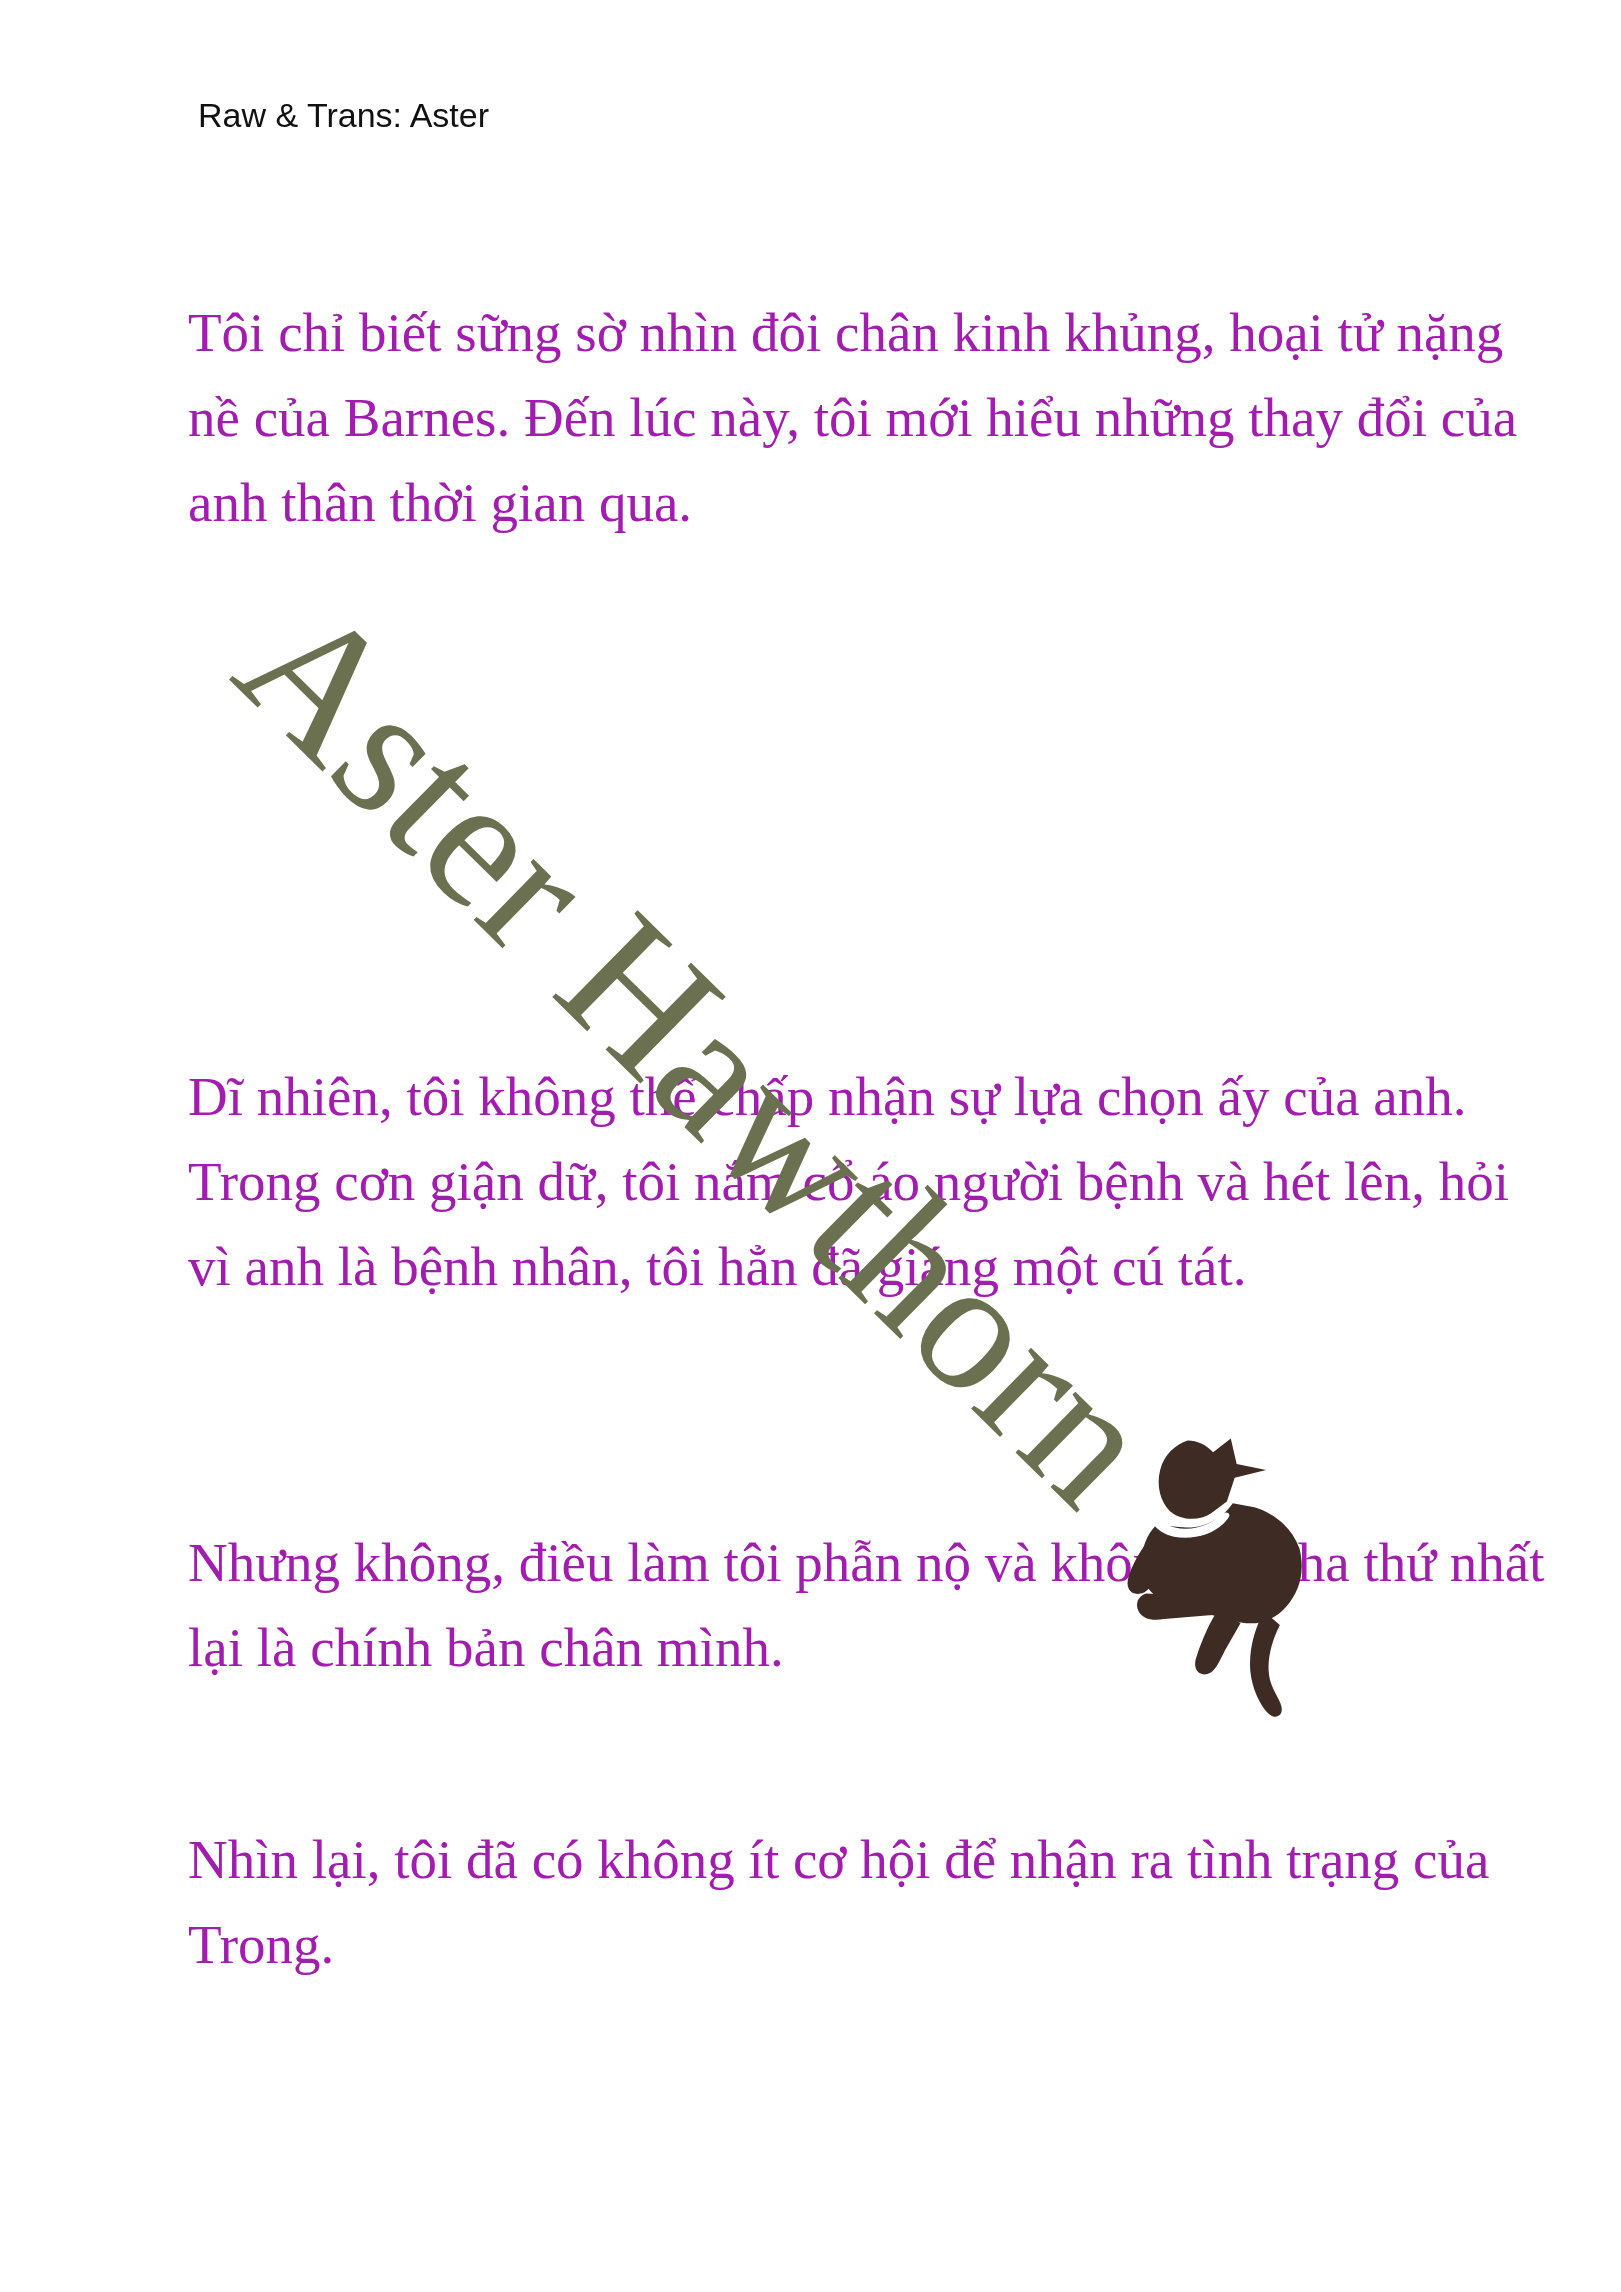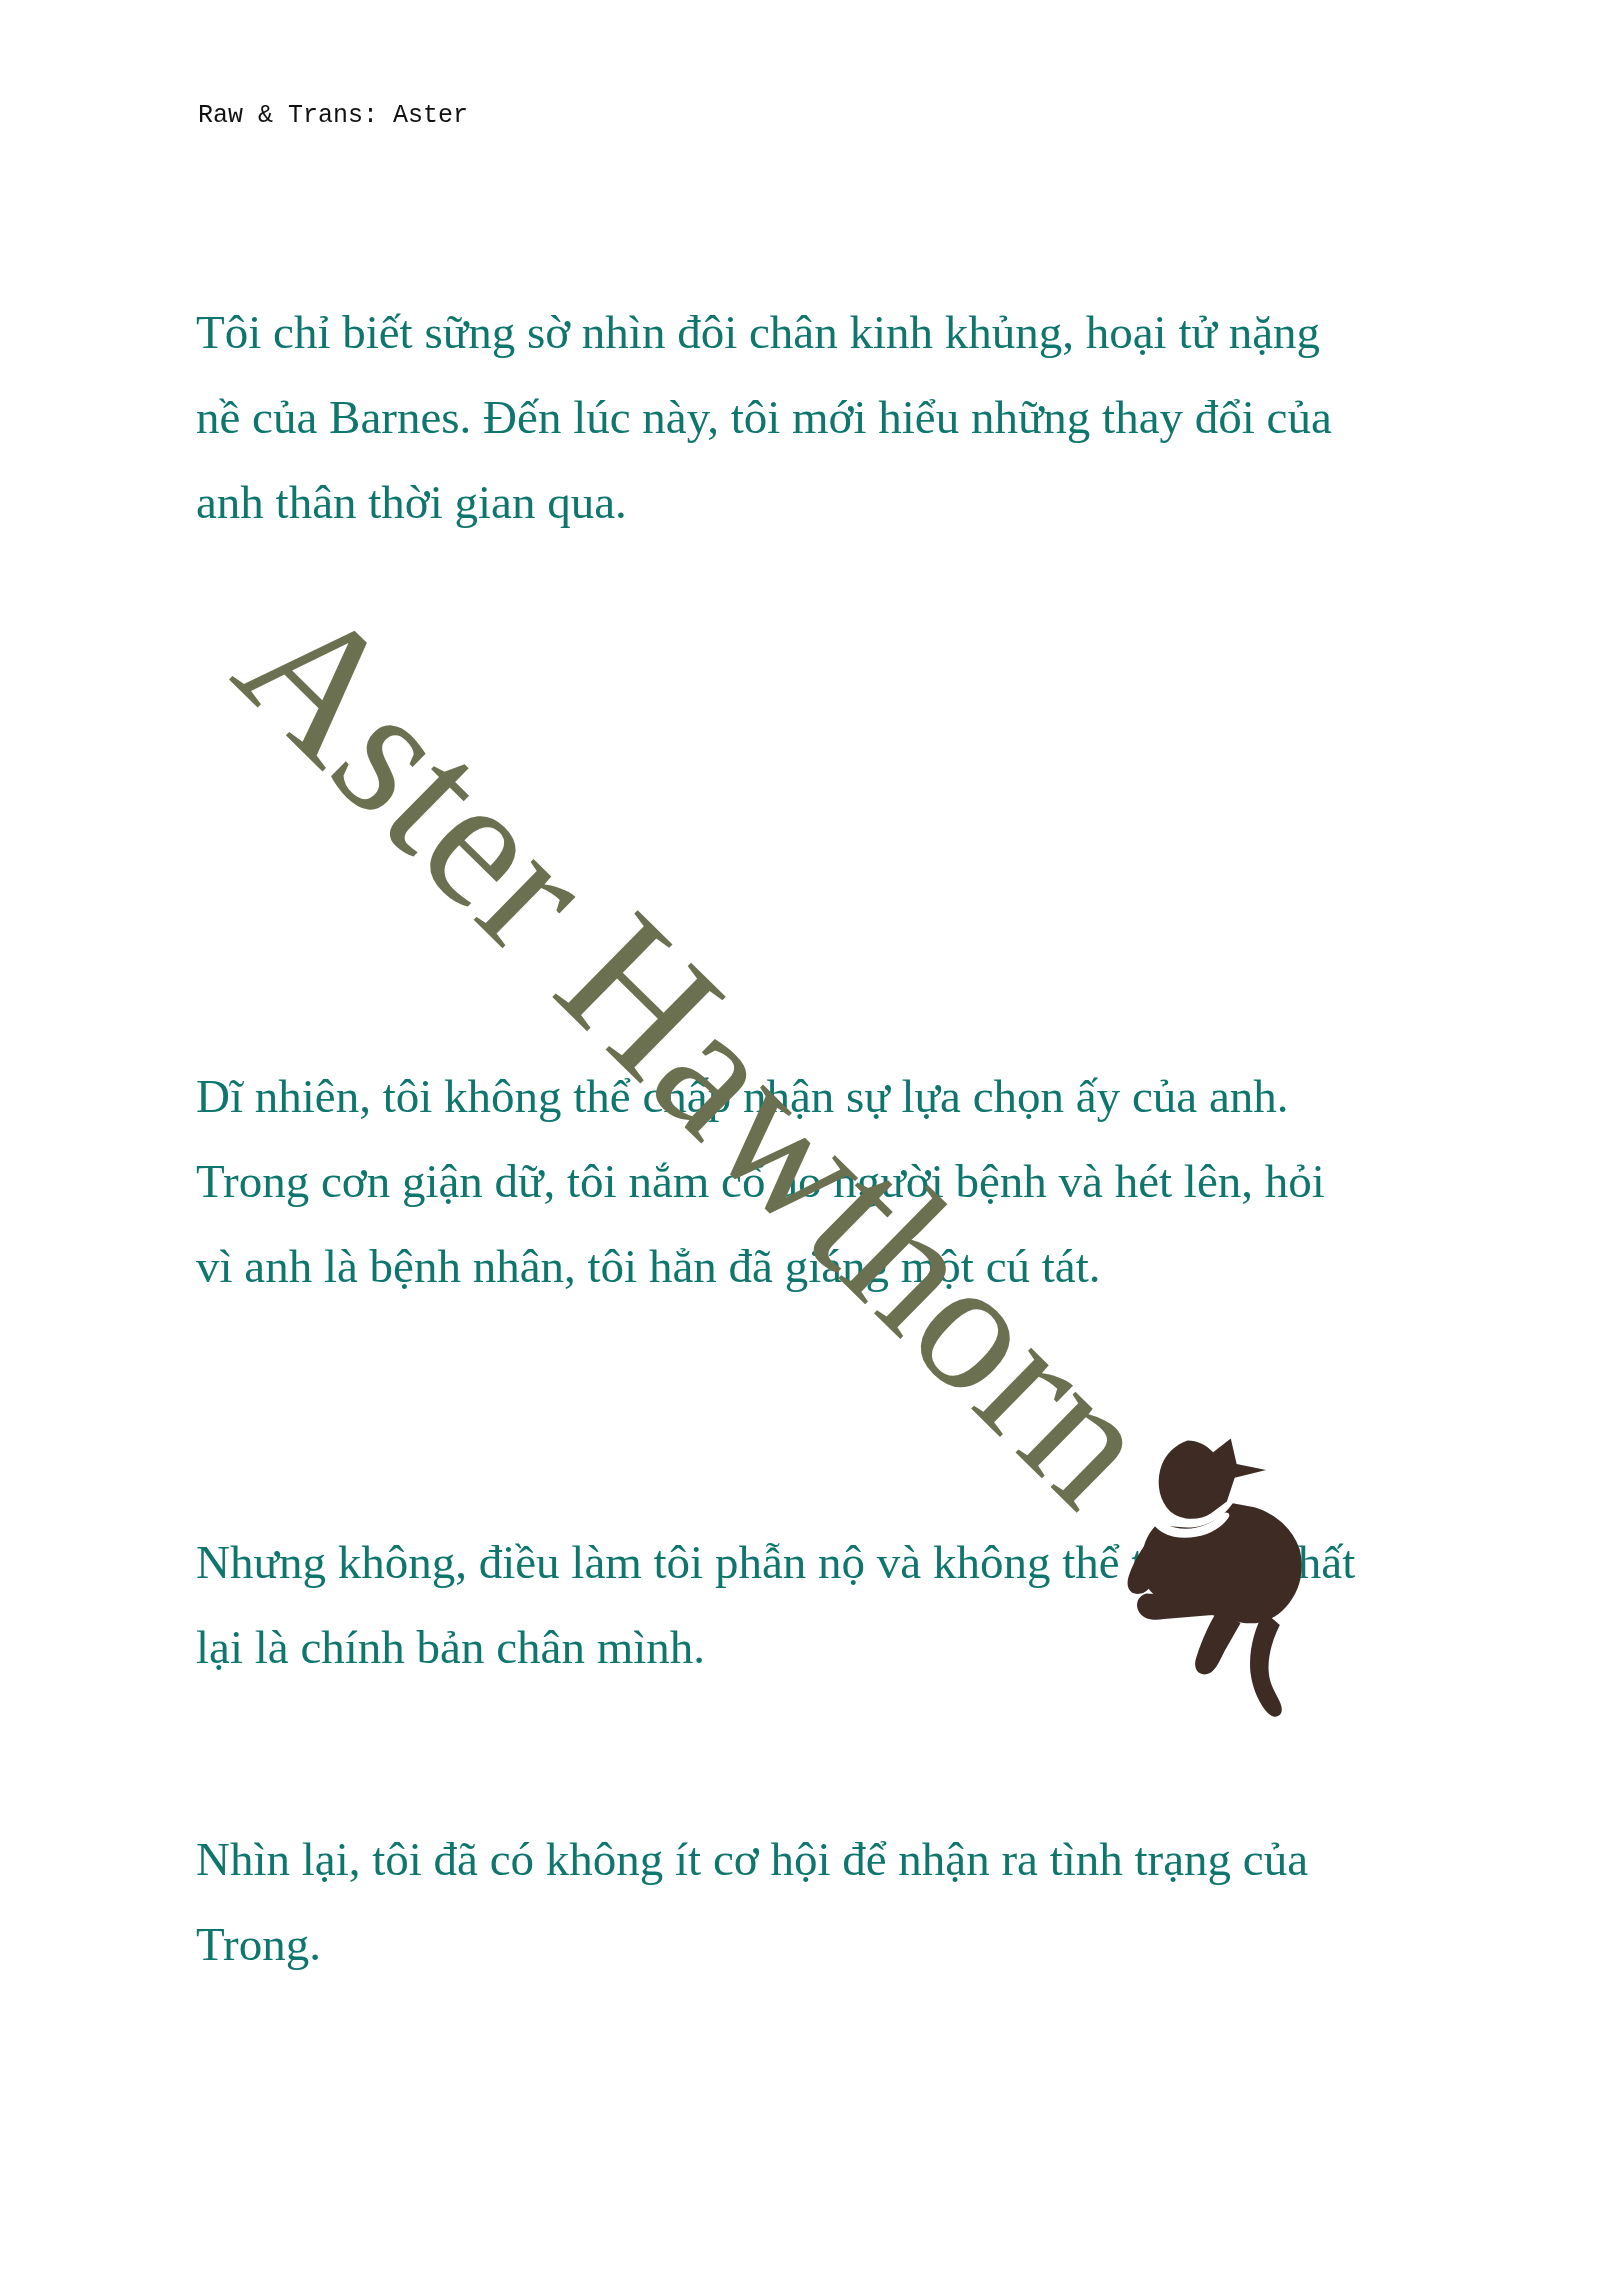--- a/index.html
+++ b/index.html
@@ -17,35 +17,35 @@
     position: absolute;
     left: 0; top: 0;
     width: 1621px;
     height: 2293px;
     background: #ffffff;
   }
   .header {
     position: absolute;
     left: 198px;
     top: 100px;
-    font-family: Liberation Mono, monospace;
-    font-size: 25px;
+    font-family: Liberation Sans, sans-serif;
+    font-size: 34px;
     line-height: 31px;
     color: #111111;
     white-space: nowrap;
   }
   .para {
     position: absolute;
-    left: 196px;
+    left: 188px;
     width: 1274px;
     margin: 0;
     font-family: "Liberation Serif", serif;
-    font-size: 47px;
+    font-size: 55px;
     line-height: 85px;
-    color: #0f766e;
+    color: #a21caf;
   }
   .para .line {
     display: block;
     white-space: nowrap;
   }
   .watermark {
     position: absolute;
     left: 235px;
     top: 671px;
     width: 0; height: 0;

